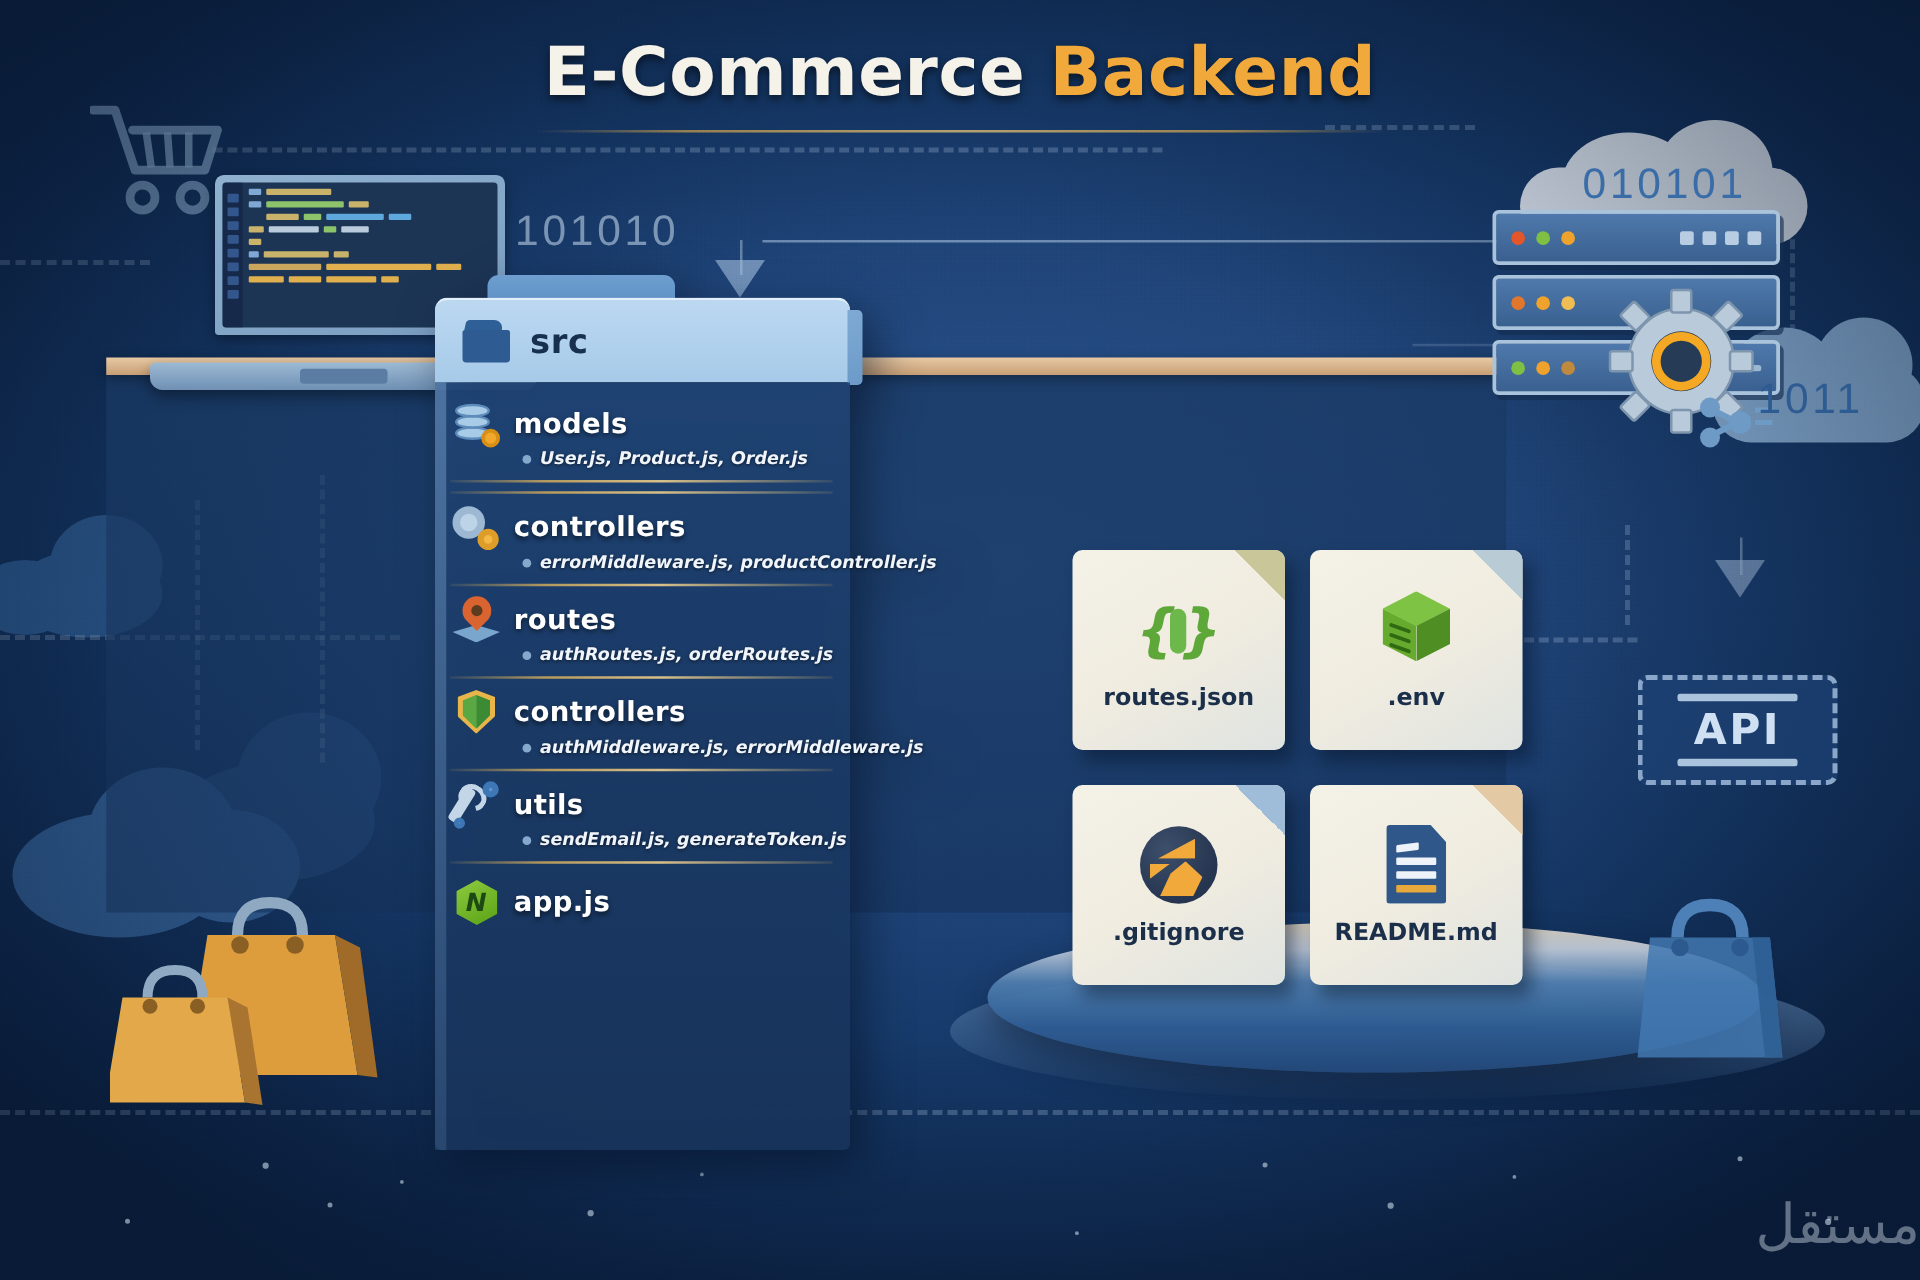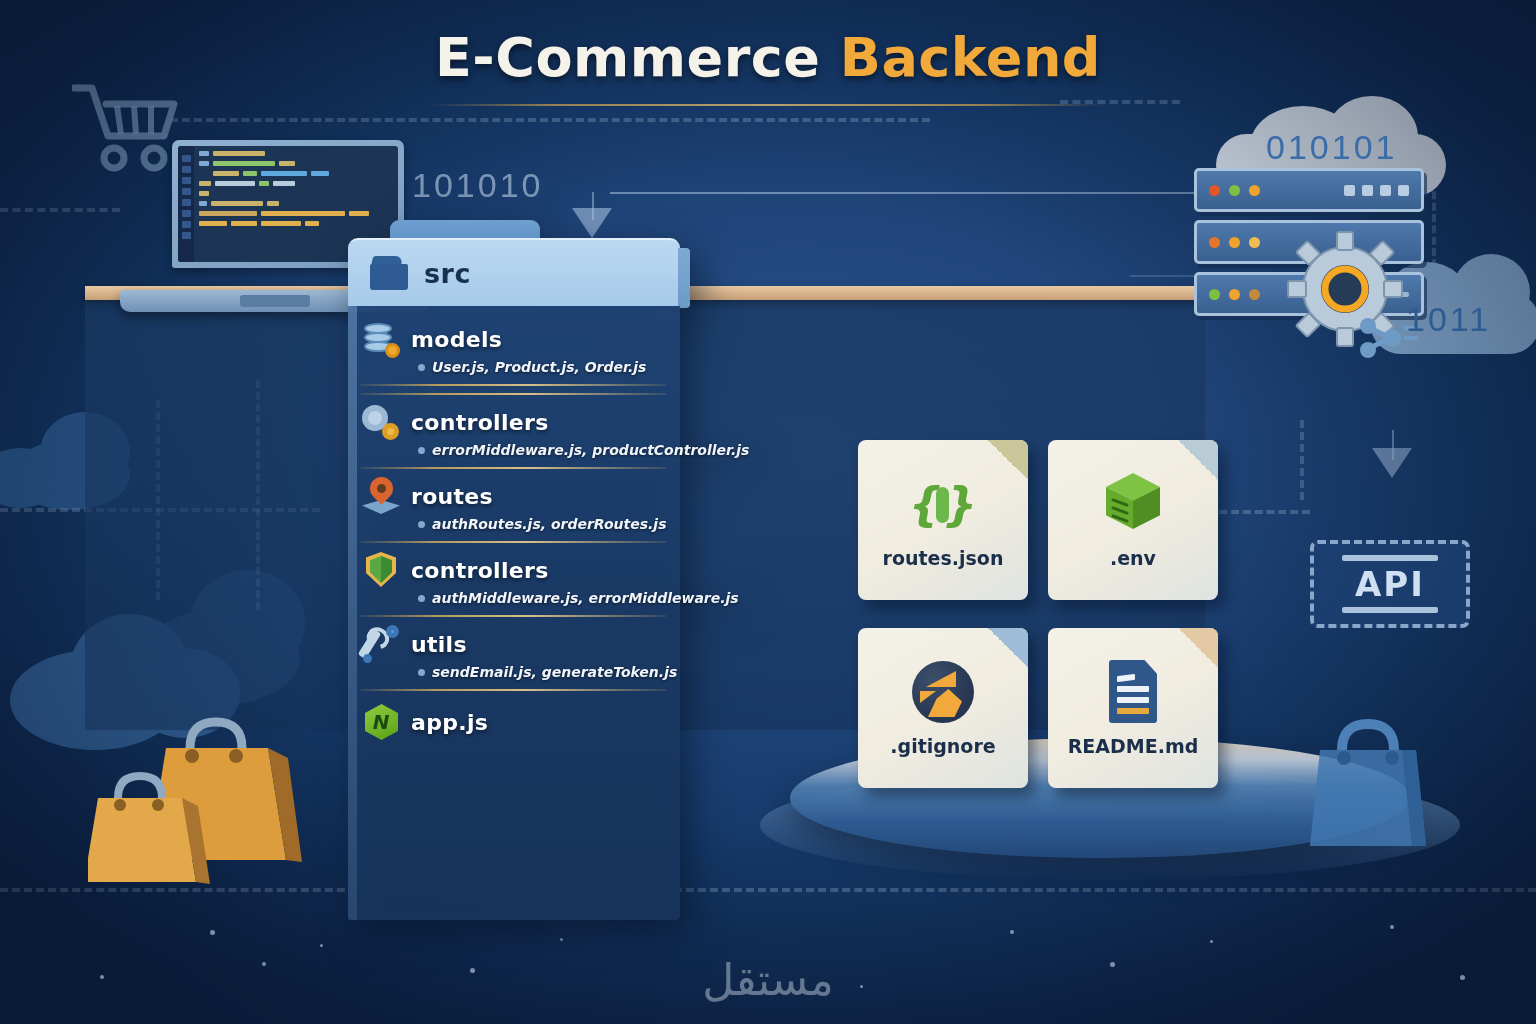--- a/index.html
+++ b/index.html
@@ -280,21 +280,21 @@
   .ic-doc .l3{ top:38px; width:32px; }
   .ic-doc .l4{ top:49px; width:32px; background:#e8a93c; }
 
   
   .bintext{
     position:absolute; font-size:34px; font-weight:300; color:rgba(205,224,242,.55);
     font-family:"Liberation Sans", sans-serif; letter-spacing:3px; z-index:9;
   }
 
   
-  #wm{ position:absolute; left:0; bottom:22px; width:100%; text-align:center; z-index:40; opacity:.42; }
+  #wm{ position:absolute; left:0; bottom:22px; width:100%; text-align:right; z-index:40; opacity:.42; }
   #wm .ar{ font-size:44px; color:#dfe9f3; font-family:"DejaVu Sans",sans-serif; line-height:1; }
   #wm .en{ font-size:34px; color:#dfe9f3; font-family:"DejaVu Sans",sans-serif; letter-spacing:1px; margin-top:2px; }
 
   .specks{ position:absolute; inset:0; pointer-events:none; z-index:2; }
   .sp{ position:absolute; background:rgba(220,235,250,.55); border-radius:50%; }
 </style>
 </head>
 <body>
 
 <div id="stage">

